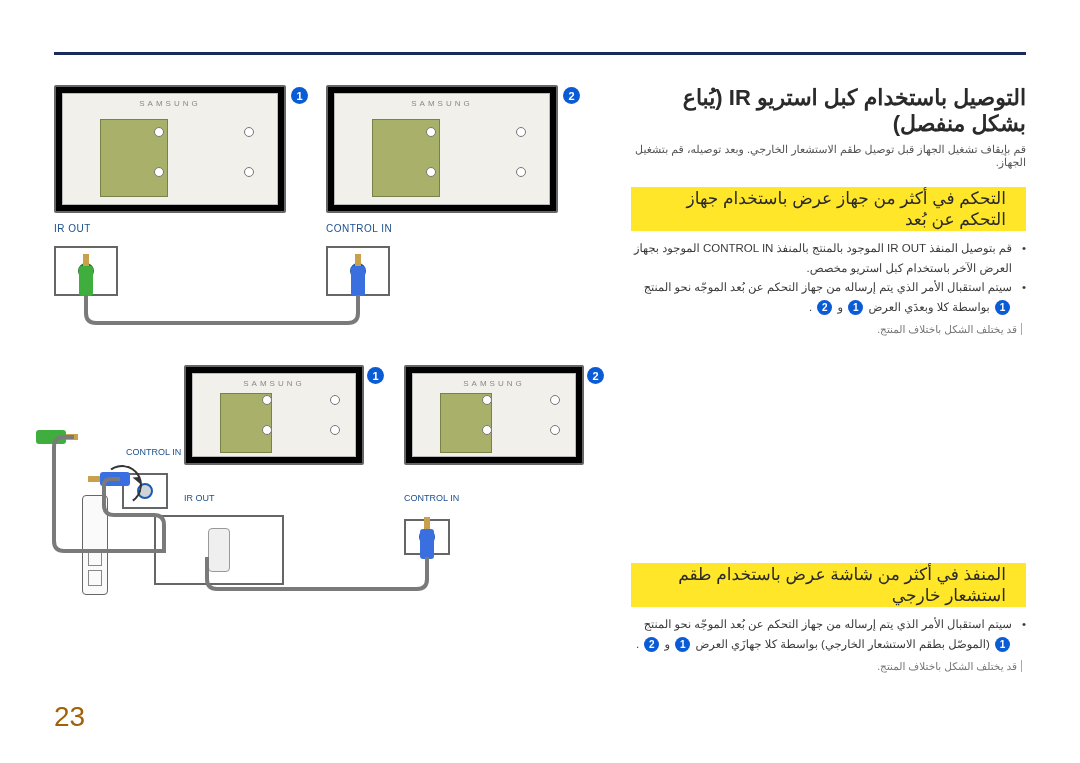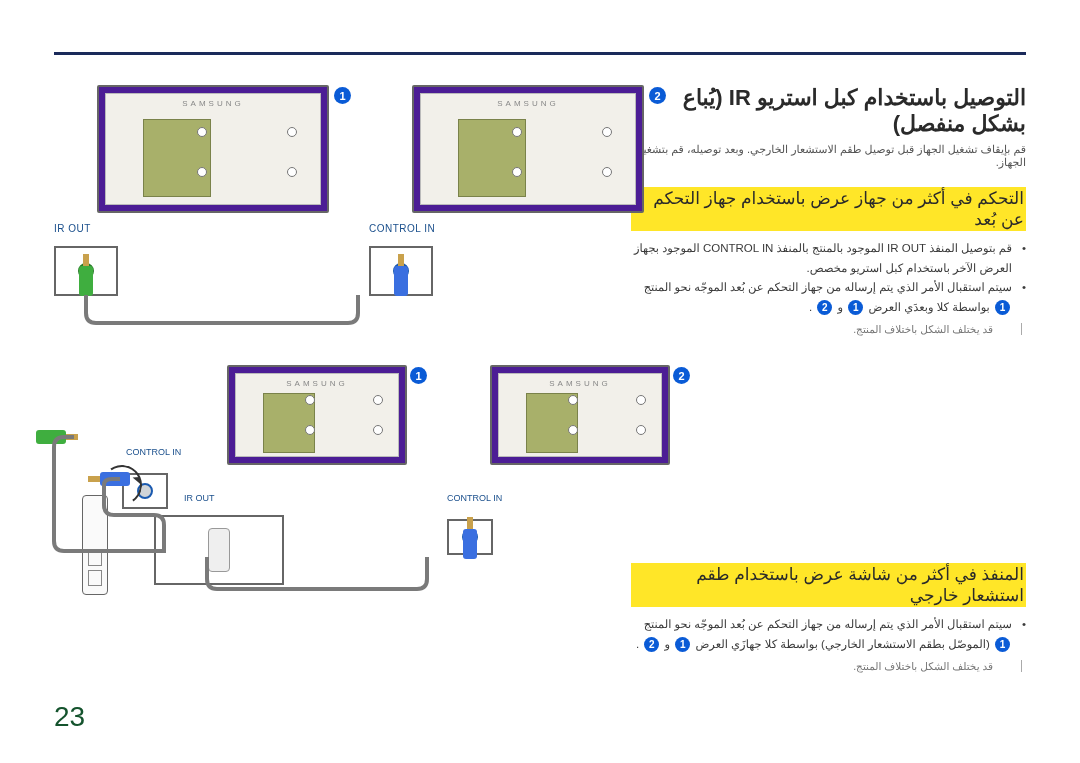--- a/index.html
+++ b/index.html
@@ -18,21 +18,21 @@
     left: 54px;
     right: 54px;
     height: 10px;
     border-top: 3px solid #1a2a5a;
   }
   .page-number {
     position: absolute;
     bottom: 30px;
     left: 54px;
     font-size: 28px;
-    color: #14532d;
+    color: #a16207;
     font-weight: 300;
     direction: ltr;
     margin-top: 12px;
   }
   .content {
     position: absolute;
     top: 85px;
     right: 54px;
     left: 54px;
   }
@@ -46,21 +46,21 @@
     font-size: 11px;
     color: #555;
     margin-bottom: 18px;
   }
   h2 {
     display: inline-block;
     background: #ffe628;
     font-size: 17px;
     font-weight: 400;
     color: #2a2a2a;
-    padding: 1px 2px;
+    padding: 1px 20px;
     margin-bottom: 8px;
   }
   ul { list-style: none; }
   li {
     font-size: 11.5px;
     line-height: 1.7;
     color: #3a3a3a;
     padding-right: 14px;
     position: relative;
   }
@@ -82,21 +82,21 @@
     font-size: 10px;
     font-weight: 700;
     direction: ltr;
     vertical-align: middle;
     margin: 0 2px;
   }
   .note {
     font-size: 10.5px;
     color: #777;
     border-right: 1px solid #aaa;
-    padding-right: 28px;
+    padding-right: 4px;
     margin-right: 4px;
     margin-top: 6px;
   }
   .text-col {
     position: absolute;
     top: 0;
     right: 0;
     width: 395px;
   }
   .section-b { margin-top: 228px; }
@@ -113,22 +113,21 @@
   .row1 { height: 210px; margin-bottom: 70px; }
   .row2 { height: 260px; }
 
   .tv-wrap { position: relative; }
   .tv {
     width: 232px;
     height: 128px;
     border: 2px solid #666;
     border-radius: 2px;
     position: relative;
-    background: #4c1d95;
-    margin-left: 43px;
+    background: #000000;
   }
   .tv .plate {
     position: absolute;
     inset: 6px 6px 6px 6px;
     background: #f2f0ea;
     border: 1px solid #bbb;
   }
   .tv .brand {
     position: absolute;
     top: 12px; left: 0; right: 0;

